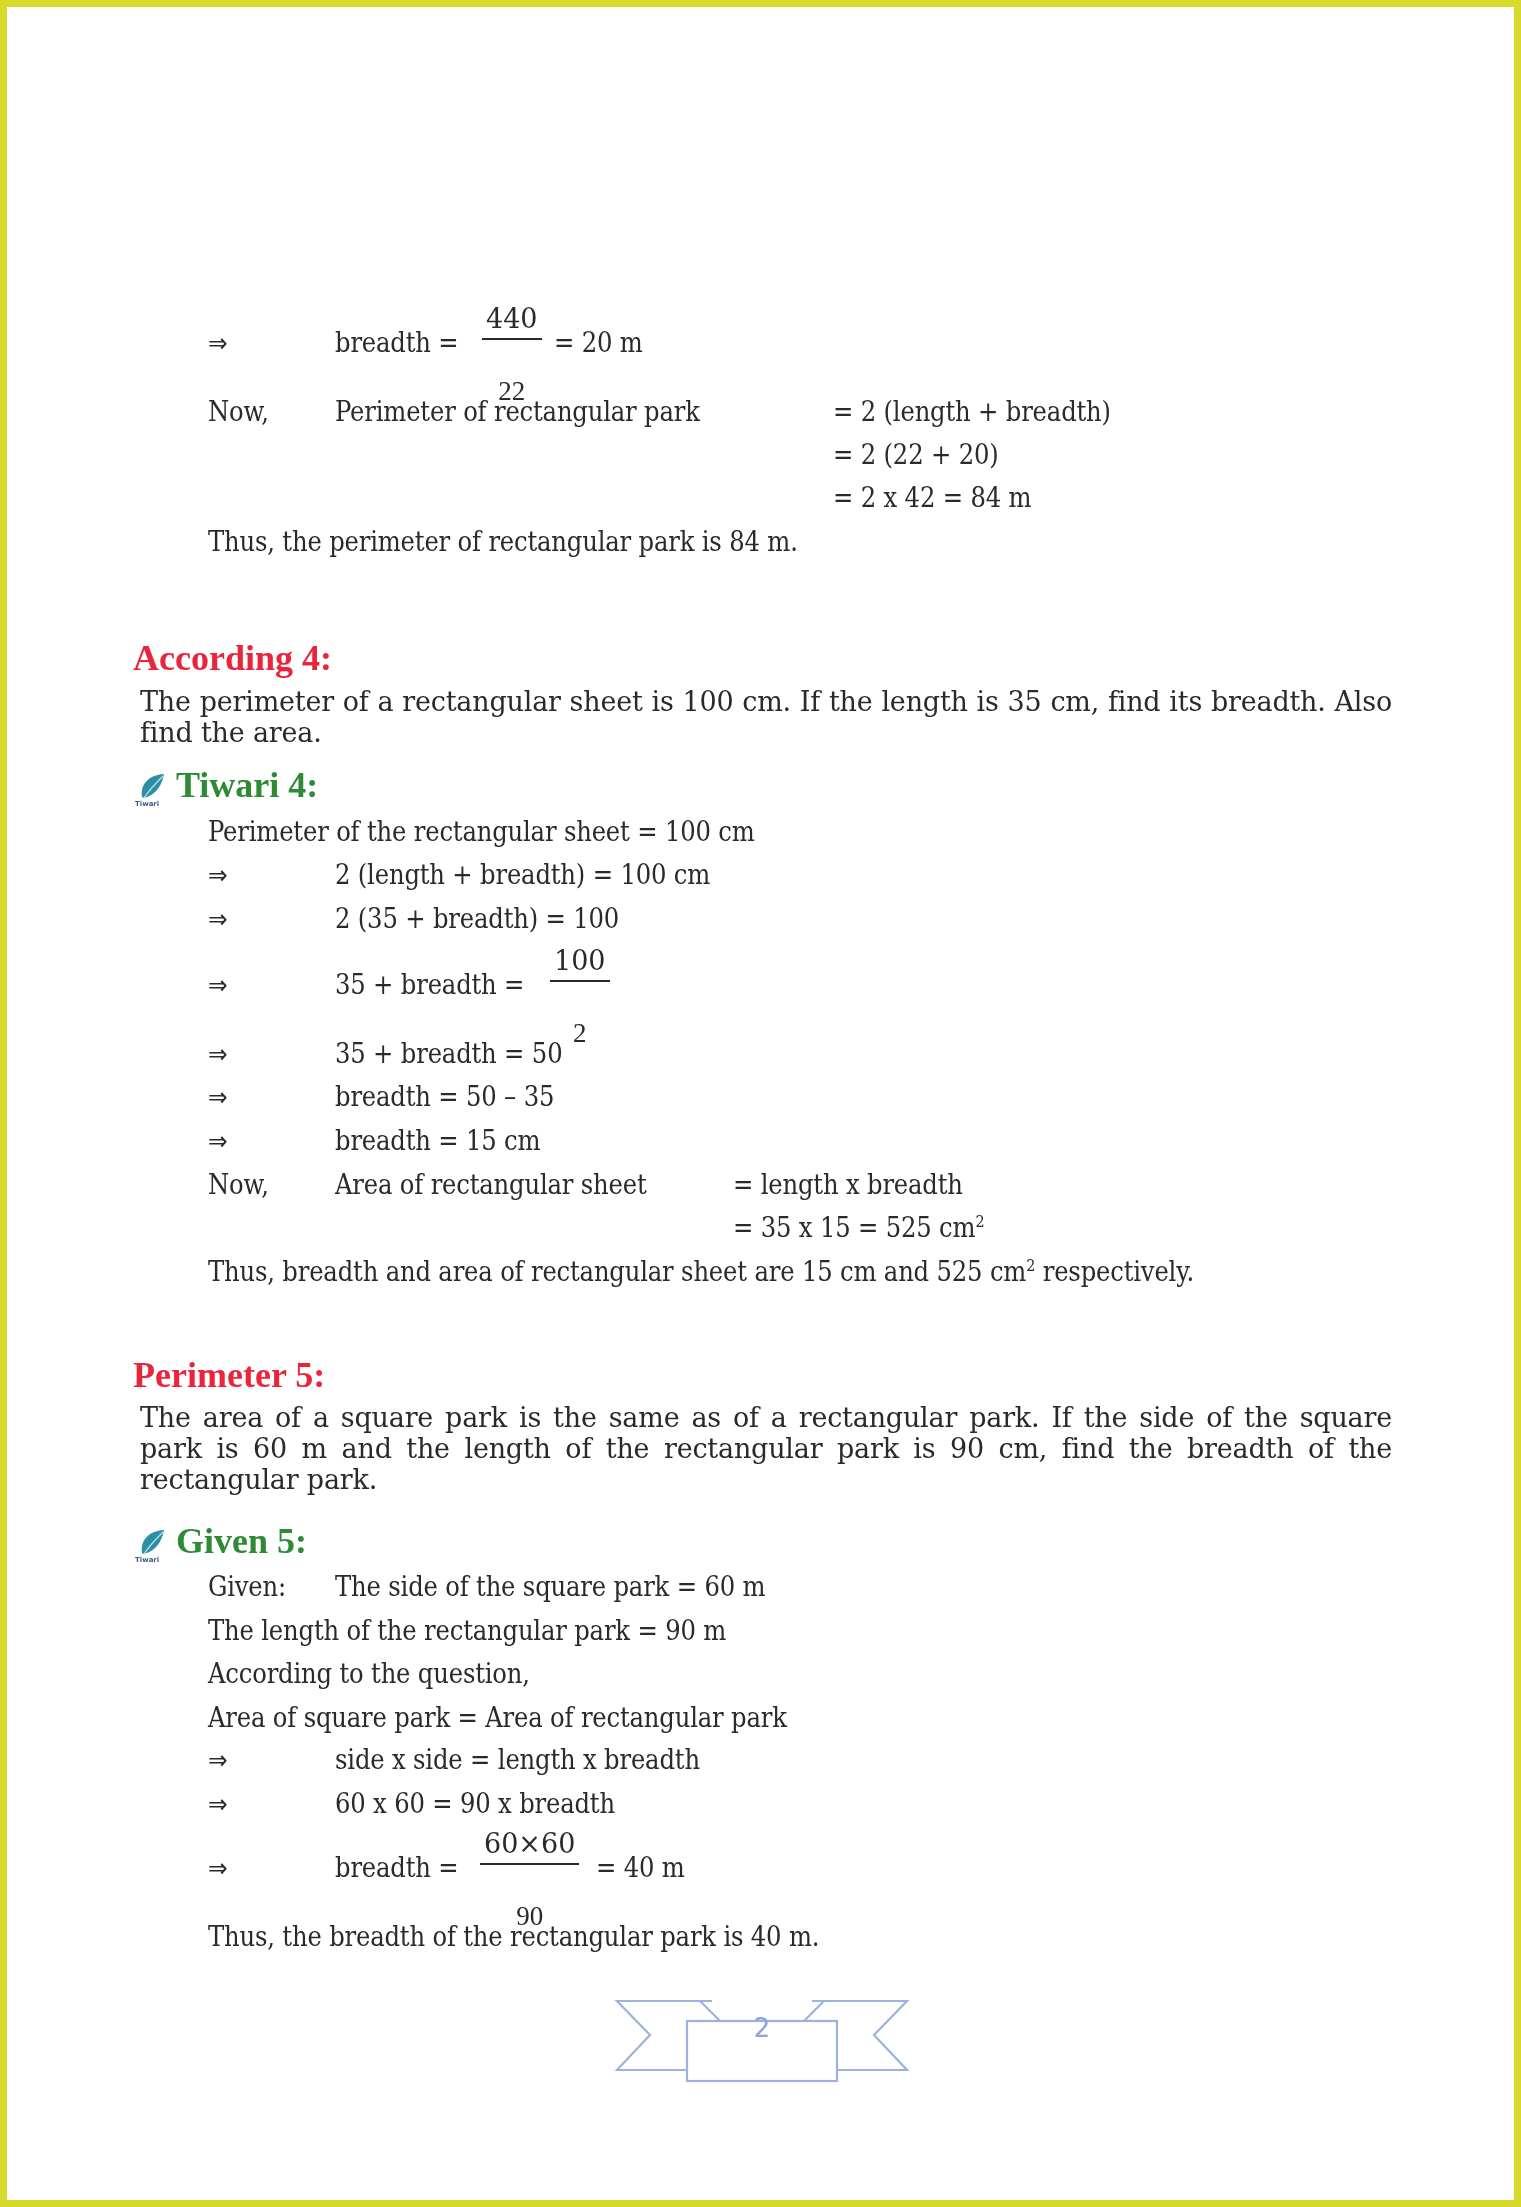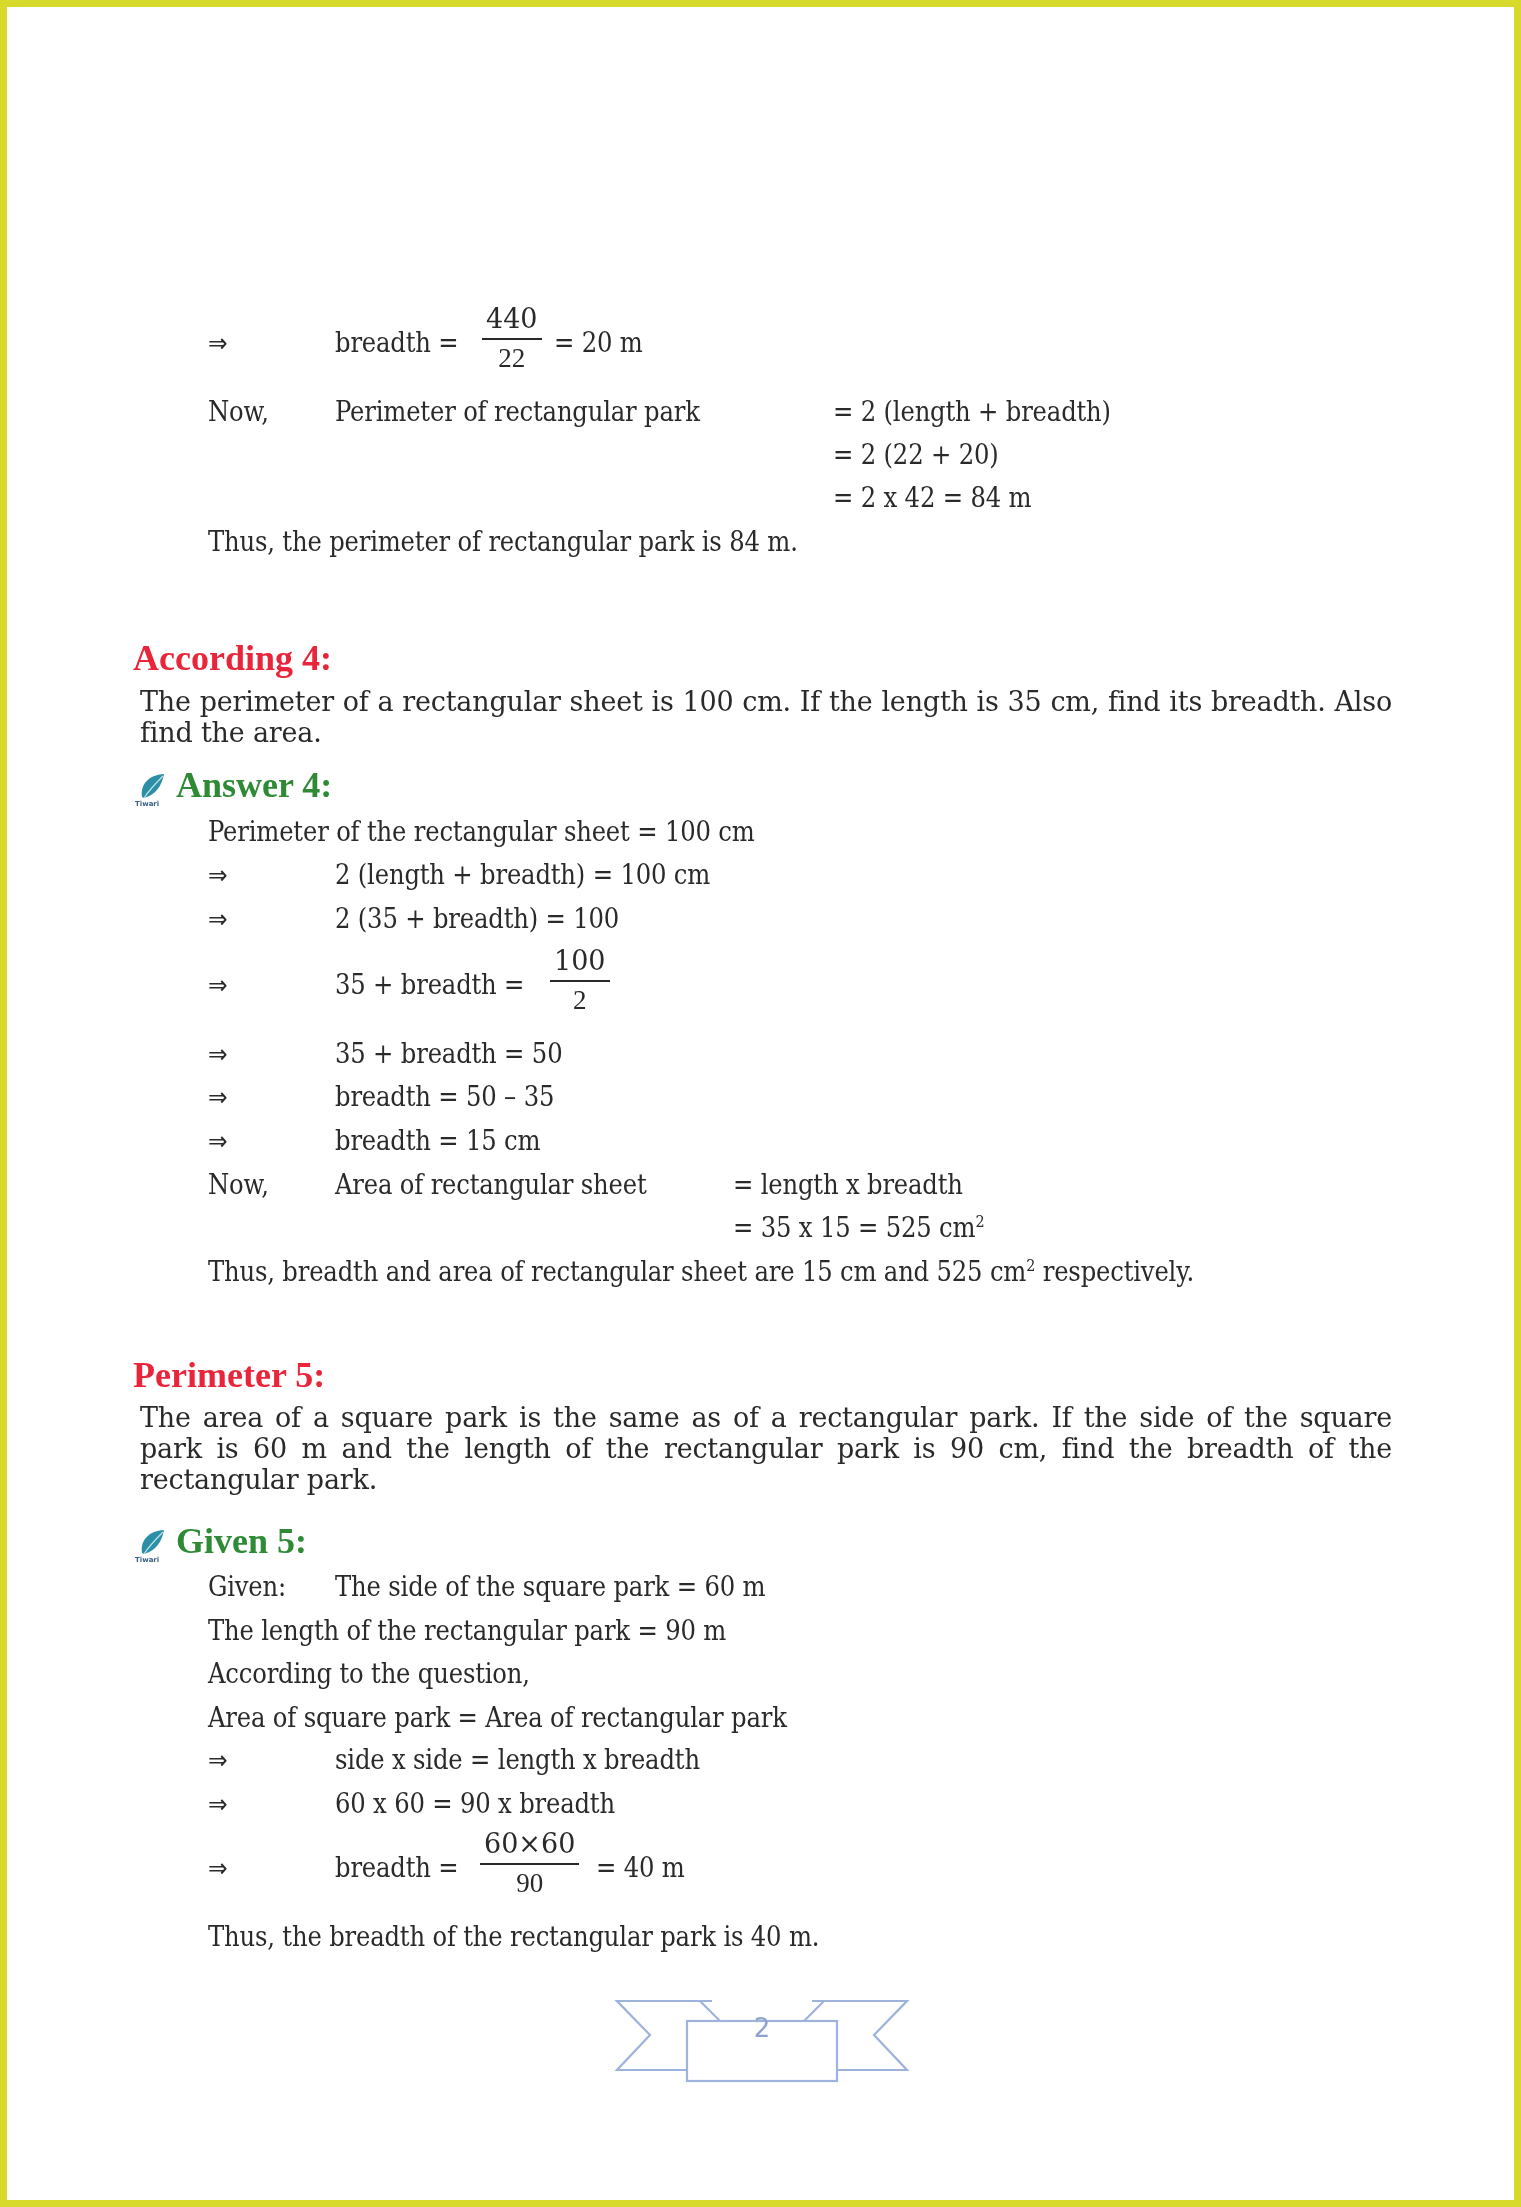--- a/index.html
+++ b/index.html
@@ -31,21 +31,21 @@
     display: flex; align-items: flex-end;
   }
   .logo { width: 36px; height: 36px; margin-right: 6px; position: relative; top: 2px; }
   .para {
     position: absolute; left: 140px; width: 1252px;
     font-size: 27px; line-height: 31px; text-align: justify;
     letter-spacing: -0.2px;
   }
   .frac {
     position: absolute; display: inline-flex; flex-direction: column; align-items: center;
-    font-size: 27px; line-height: 32px;
+    font-size: 27px; line-height: 32px; gap: 33px;
   }
   .frac .num { padding: 0 4px 3px; border-bottom: 2px solid #2a2a2a; }
   .frac .den { padding-top: 2px; font-family: Liberation Serif, serif; }
   sup { font-size: 16px; vertical-align: 10px; line-height: 0; }
   .ribbon { position: absolute; left: 612px; top: 1985px; width: 300px; height: 100px; }
   .pgnum {
     position: absolute; left: 712px; top: 2013px; width: 100px; text-align: center;
     font-family: "DejaVu Sans", sans-serif; font-size: 26px; color: #8ea3cf;
   }
 </style>
@@ -71,21 +71,21 @@
 
 <div class="qhead" style="left:133px;top:638px;">According 4:</div>
 <div class="para" style="top:686px;">The perimeter of a rectangular sheet is 100 cm. If the length is 35 cm, find its breadth. Also find the area.</div>
 
 <div class="ahead" style="left:134px;top:765px;">
   <svg class="logo" viewBox="0 0 36 36">
     <path d="M8 26 C6 14 14 4 30 3 C28 14 22 24 10 27 Z" fill="#2d8fa6"></path>
     <path d="M10 27 C16 18 22 12 29 5" stroke="#bfe3ea" stroke-width="1.2" fill="none"></path>
     <text x="1" y="35" font-size="7" fill="#3b5f86" font-family="DejaVu Sans, sans-serif">Tiwari</text>
   </svg>
-  <span>Answer 4:</span>
+  <span>Tiwari 4:</span>
 </div>
 
 <span class="ln" style="left:208px;top:815px;">Perimeter of the rectangular sheet = 100 cm</span>
 <span class="ln arrow" style="left:208px;top:858px;">⇒</span>
 <span class="ln" style="left:335px;top:858px;">2 (length + breadth) = 100 cm</span>
 <span class="ln arrow" style="left:208px;top:902px;">⇒</span>
 <span class="ln" style="left:335px;top:902px;">2 (35 + breadth) = 100</span>
 <span class="ln arrow" style="left:208px;top:968px;">⇒</span>
 <span class="ln" style="left:335px;top:968px;">35 + breadth =</span>
 <span class="frac" style="left:550px;top:945px;">

